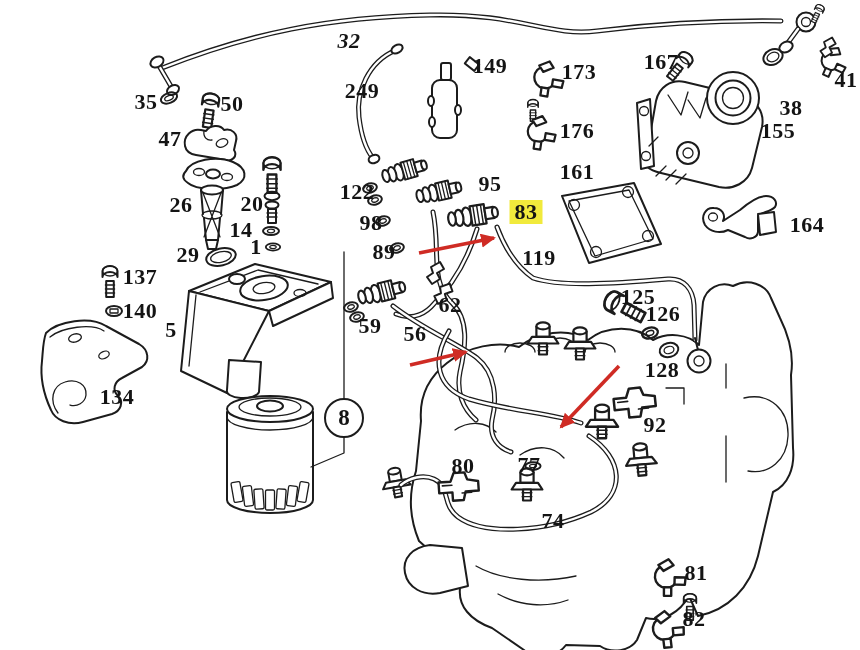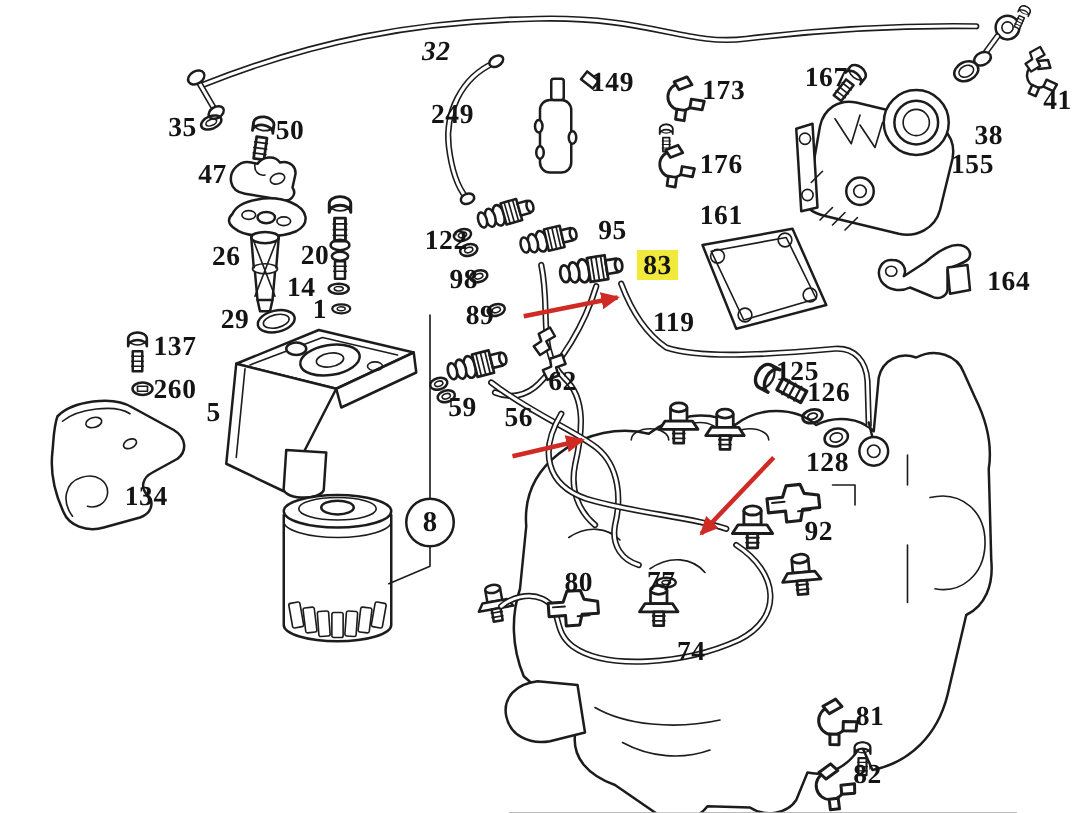--- a/index.html
+++ b/index.html
@@ -335,21 +335,21 @@
       <span class="part-label" style="left: 846px; top: 80px;">41</span>
       <span class="part-label" style="left: 778px; top: 131px;">155</span>
       <span class="part-label" style="left: 577px; top: 172px;">161</span>
       <span class="part-label" style="left: 796px; top: 225px; margin-left: 11px;">164</span>
       <span class="part-label" style="left: 181px; top: 205px;">26</span>
       <span class="part-label" style="left: 252px; top: 204px;">20</span>
       <span class="part-label" style="left: 241px; top: 230px;">14</span>
       <span class="part-label" style="left: 256px; top: 247px;">1</span>
       <span class="part-label" style="left: 188px; top: 255px;">29</span>
       <span class="part-label" style="left: 140px; top: 277px;">137</span>
-      <span class="part-label" style="left: 140px; top: 311px;">260</span>
+      <span class="part-label" style="left: 140px; top: 311px;">140</span>
       <span class="part-label" style="left: 171px; top: 330px;">5</span>
       <span class="part-label" style="left: 117px; top: 397px;">134</span>
       <span class="part-label" style="left: 357px; top: 192px;">122</span>
       <span class="part-label" style="left: 371px; top: 223px;">98</span>
       <span class="part-label" style="left: 384px; top: 252px;">89</span>
       <span class="part-label" style="left: 490px; top: 184px;">95</span>
       <span class="part-label hl" style="left: 526px; top: 212px;">83</span>
       <span class="part-label" style="left: 539px; top: 258px;">119</span>
       <span class="part-label" style="left: 638px; top: 297px;">125</span>
       <span class="part-label" style="left: 663px; top: 314px;">126</span>

